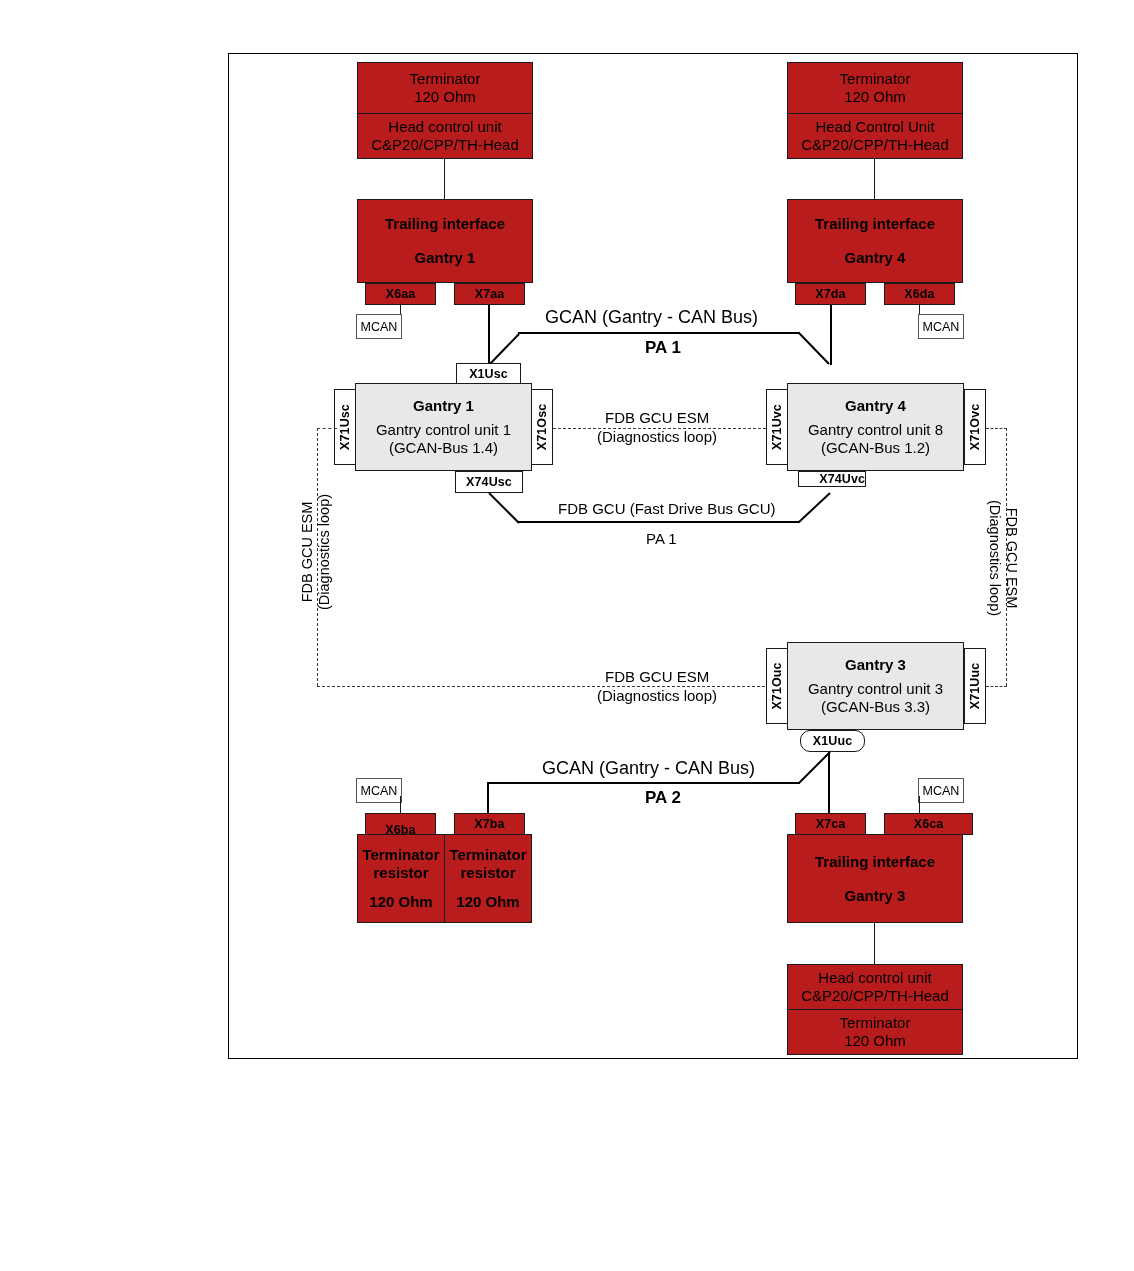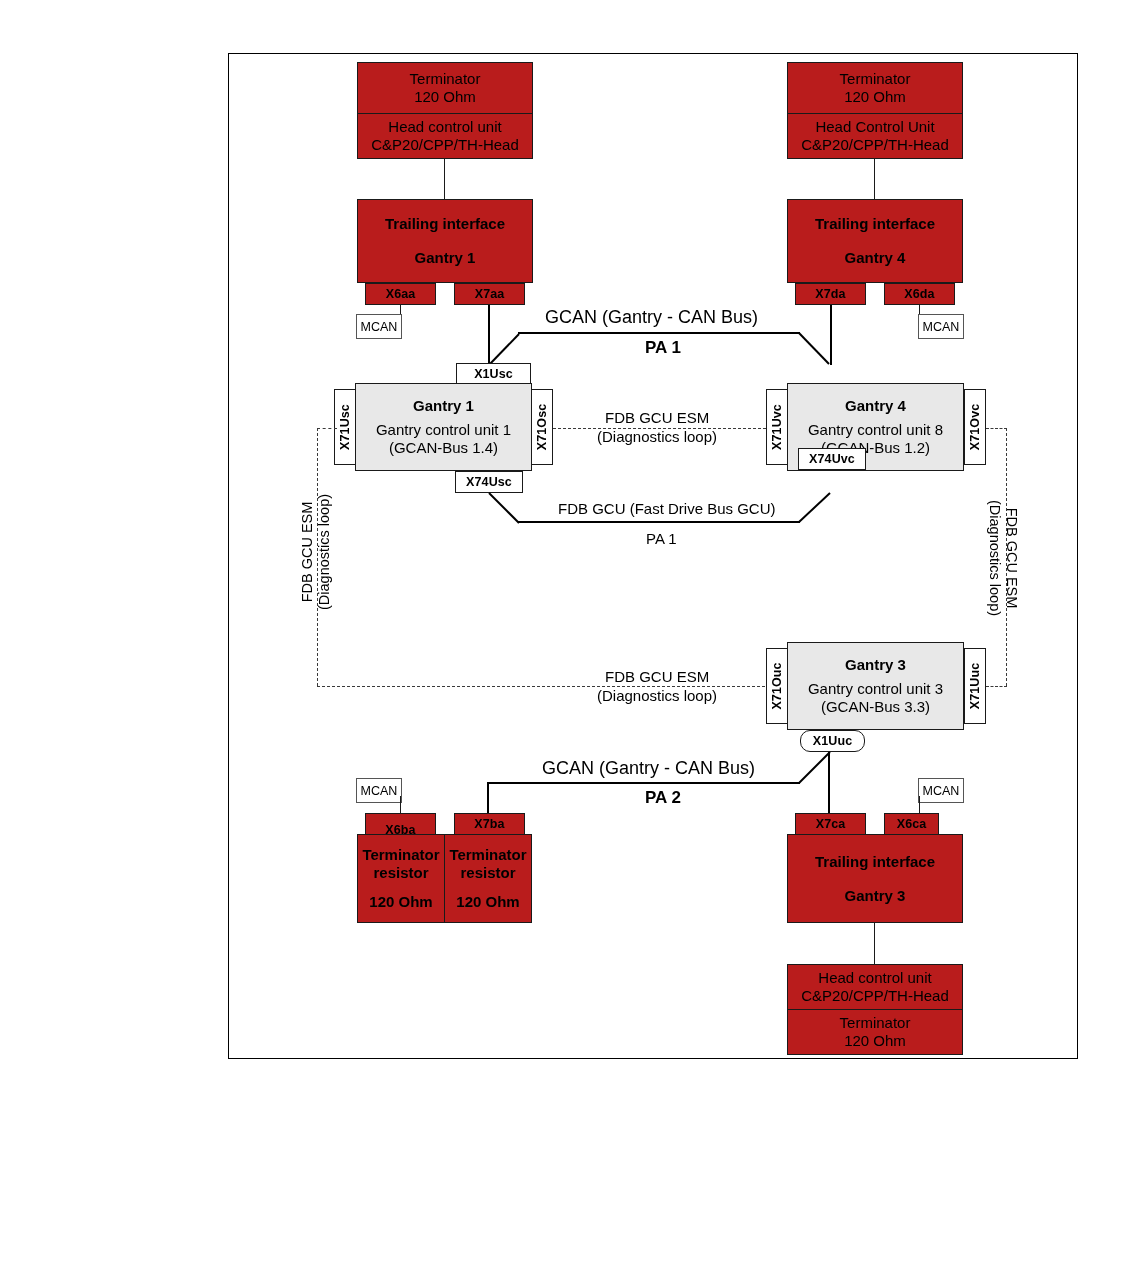--- a/index.html
+++ b/index.html
@@ -200,21 +200,21 @@
 
   <div class="txt t-bus-title" style="left:545px; top:307px;">GCAN  (Gantry - CAN Bus)</div>
   <div class="txt t-pa" style="left:645px; top:338px;">PA 1</div>
 
   <svg class="diag" style="left:0; top:0; width:1134px; height:1271px;">
     <line x1="489" y1="365" x2="519" y2="334"></line>
     <line x1="518" y1="333" x2="800" y2="333"></line>
     <line x1="799" y1="333" x2="829" y2="364"></line>
   </svg>
 
-  <div class="conn white" style="left:456px; top:363px; width:75px; height:22px;">
+  <div class="conn white" style="left:456px; top:363px; width:65px; height:22px;">
     <span>X1Usc</span>
   </div>
 
   <div class="conn white vert" style="left:334px; top:389px; width:22px; height:76px;">
     <span>X71Usc</span>
   </div>
   <div class="conn white vert" style="left:531px; top:389px; width:22px; height:76px;">
     <span>X71Osc</span>
   </div>
 
@@ -238,21 +238,21 @@
   <div class="conn white vert" style="left:964px; top:389px; width:22px; height:76px;">
     <span>X71Ovc</span>
   </div>
 
   <div class="box grey" style="left:787px; top:383px; width:177px; height:88px;">
     <div class="b-bold" style="margin-bottom:6px;">Gantry 4</div>
     <div class="b-norm">Gantry control unit 8</div>
     <div class="b-norm">(GCAN-Bus 1.2)</div>
   </div>
 
-  <div class="conn white" style="left:798px; top:448px; width:68px; height:22px;">
+  <div class="conn white" style="left:798px; top:471px; width:68px; height:16px;justify-content:flex-end;">
     <span>X74Uvc</span>
   </div>
 
   <div class="dash-h" style="left:553px; top:428px; width:213px;"></div>
   <div class="txt t-fdb" style="left:605px; top:409px;">FDB GCU ESM</div>
   <div class="txt t-fdb" style="left:597px; top:428px;">(Diagnostics loop)</div>
 
   <div class="txt t-fdb" style="left:558px; top:500px;">FDB GCU  (Fast Drive Bus GCU)</div>
   <div class="txt t-fdb" style="left:646px; top:530px;">PA 1</div>
 
@@ -336,21 +336,21 @@
 
   <div class="ln ln-thin-v" style="left:919px; top:778px; height:18px;"></div>
   <div class="mcan" style="left:918px; top:778px; width:46px; height:25px;">
     <span>MCAN</span>
   </div>
   <div class="ln ln-thin-v" style="left:919px; top:796px; height:18px;"></div>
 
   <div class="conn green" style="left:795px; top:813px; width:71px; height:22px;">
     <span>X7ca</span>
   </div>
-  <div class="conn green" style="left:884px; top:813px; width:55px; height:22px;">
+  <div class="conn green" style="left:884px; top:813px; width:89px; height:22px;">
     <span>X6ca</span>
   </div>
 
   <div class="box green b-bold" style="left:787px; top:834px; width:176px; height:89px;">
     <div style="margin-bottom:16px;">Trailing interface</div>
     <div>Gantry 3</div>
   </div>
 
   <div class="ln ln-thin-v" style="left:874px; top:923px; height:41px;"></div>
 

